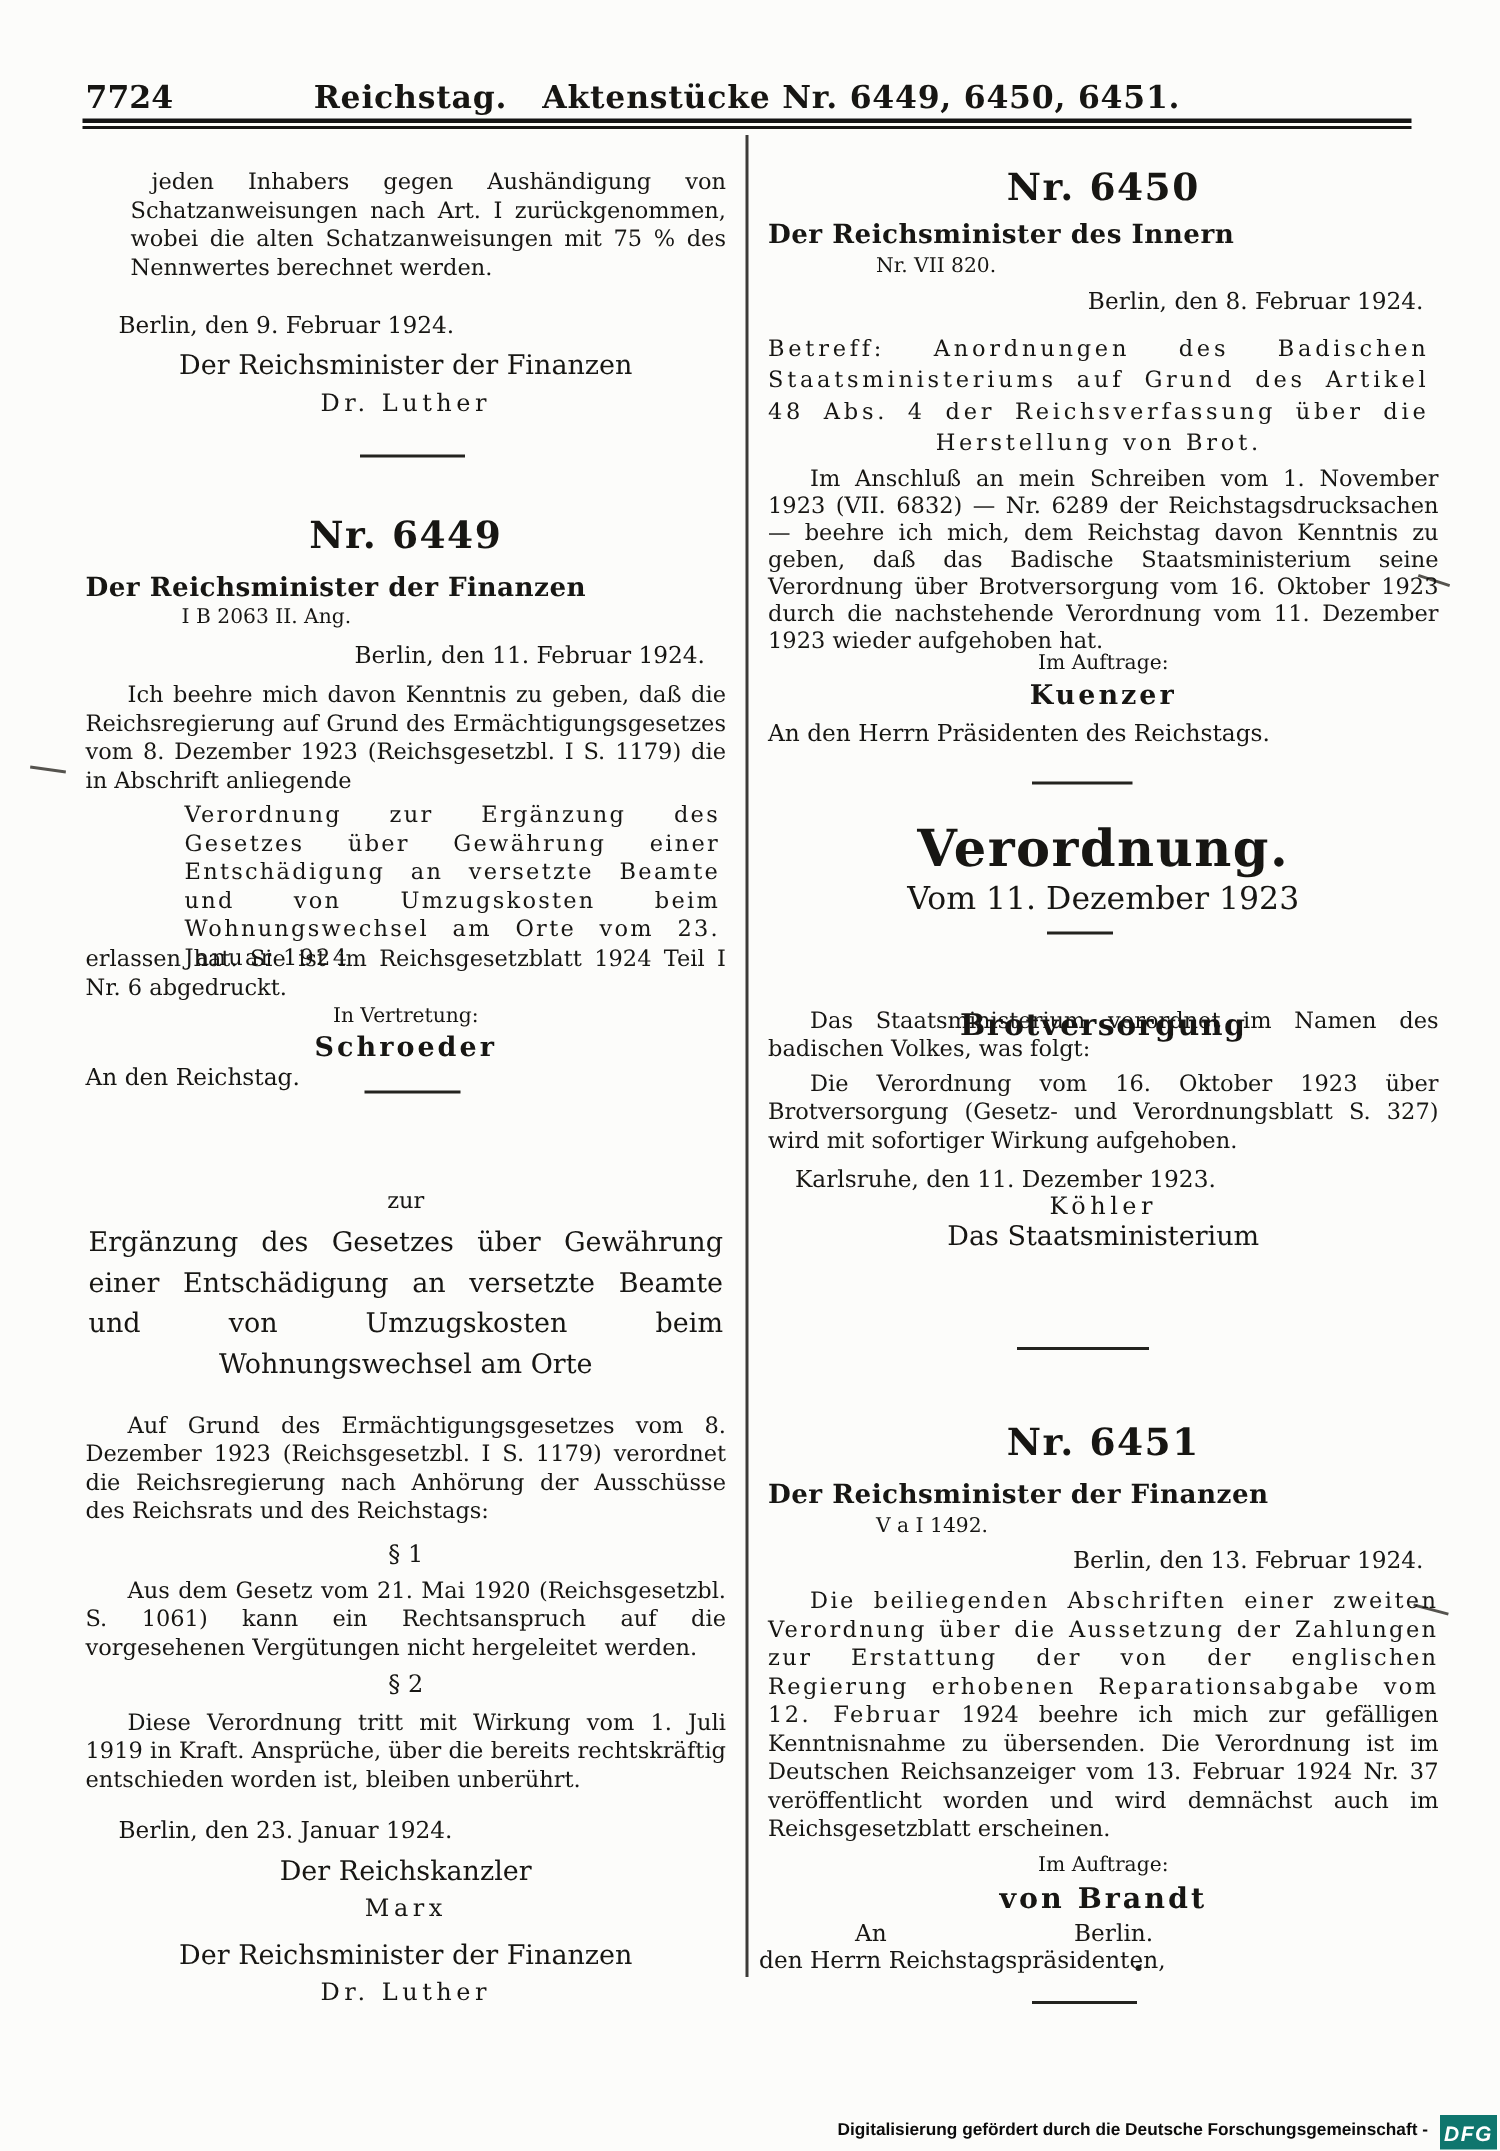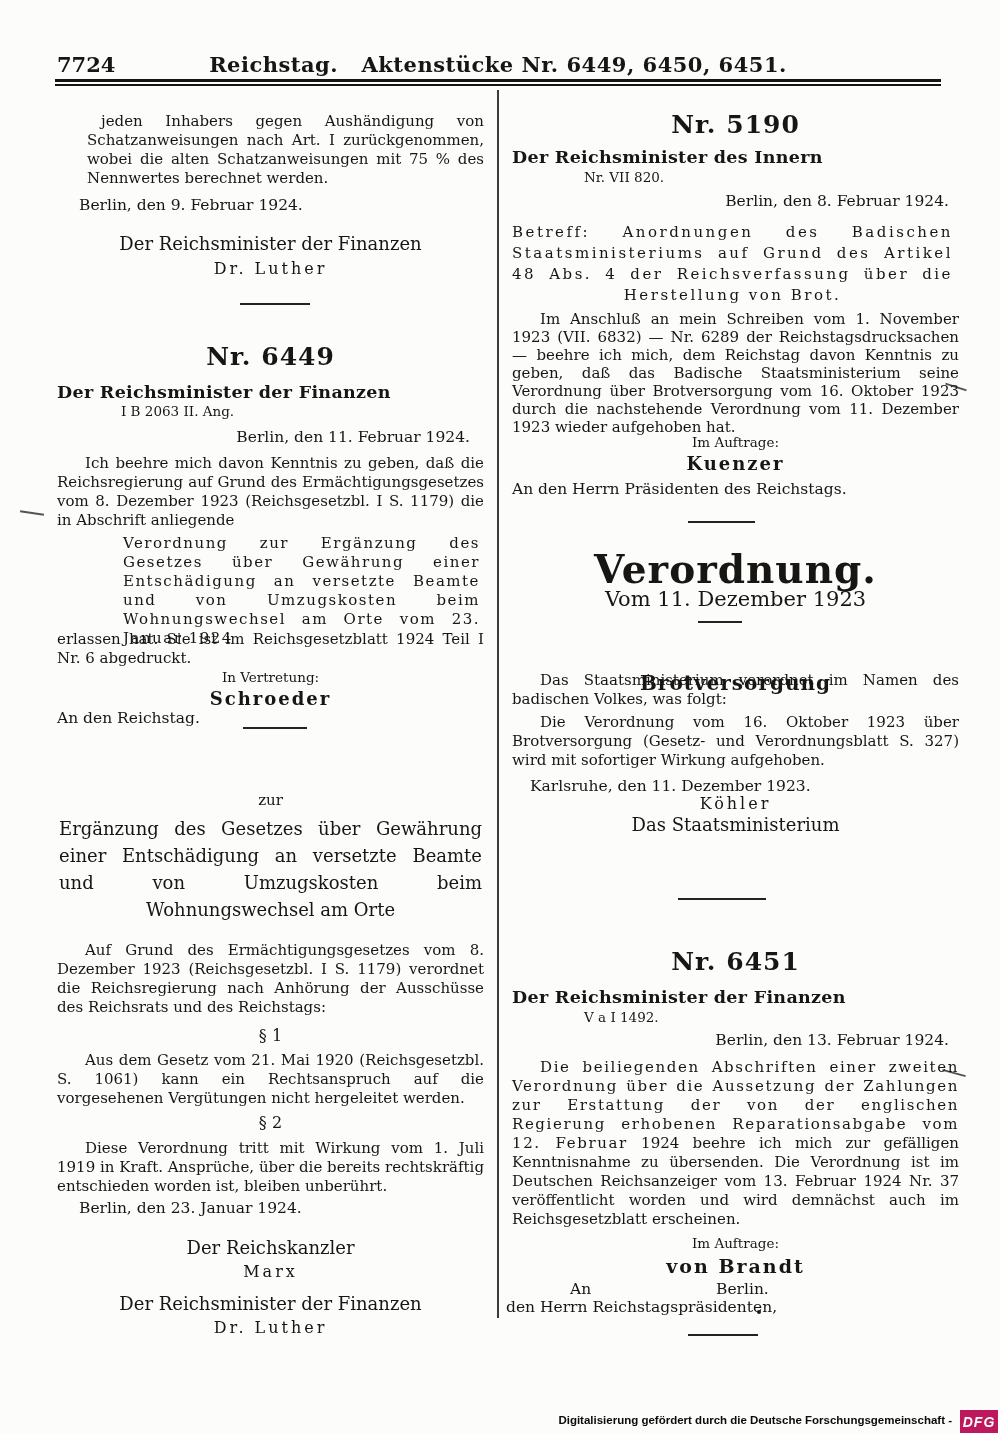--- a/index.html
+++ b/index.html
@@ -16,21 +16,21 @@
               border-top:3px solid #141414; border-bottom:2px solid #141414; }
   .col-divider { position:absolute; left:497px; top:90px; width:2px; height:1228px; background:#3c3b38; }
   .col { position:absolute; top:0; height:1434px; }
   #colL { left:57px;  width:427px; }
   #colR { left:512px; width:447px; }
 
   .bt { font-size:15px; line-height:19px; text-align:justify; }
   .indent { text-indent:28px; }
   .cont { padding-left:30px; text-indent:14px; }
   .date { font-size:15.5px; }
-  .pl { padding-left:22px; }
+  .pl { padding-left:22px;margin-top:12px; }
   .right { text-align:right; }
   .nr { font-size:25px; font-weight:bold; text-align:center; letter-spacing:1px; }
   .sender { font-size:17.5px; font-weight:bold; letter-spacing:0.3px; }
   .ref { font-size:13.5px; }
   .sig-office { font-size:18px; text-align:center; }
   .sig-name { font-size:16px; text-align:center; letter-spacing:3px; }
   .bold-name { font-size:18px; font-weight:bold; text-align:center; letter-spacing:2px; }
   .lbl { font-size:13.5px; text-align:center; }
   .big { font-size:36px; font-weight:bold; text-align:center; letter-spacing:1px; }
   .zur { font-size:15px; text-align:center; }
@@ -39,21 +39,21 @@
   .subject { font-size:20px; font-weight:bold; text-align:center; letter-spacing:1px; }
   .sect { font-size:16px; text-align:center; }
   .quoted { letter-spacing:1.5px; }
   .betreff { letter-spacing:2.5px; line-height:21px; text-align:justify; text-align-last:center; font-size:15px; }
   .sperr { letter-spacing:1.6px; }
   .mini-rule { position:absolute; height:2px; background:#24231f; }
   .dot { position:absolute; width:4px; height:4px; border-radius:50%; background:#1d1c19; }
   .art { position:absolute; height:2px; background:#55534e; }
   .credit { position:absolute; top:1414px; right:48px;
             font-family:"Liberation Sans",sans-serif; font-size:11.5px; font-weight:bold; color:#0b0b0b; }
-  .dfg { position:absolute; left:960px; top:1410px; width:38px; height:23px; background:#be185d;
+  .dfg { position:absolute; left:960px; top:1410px; width:38px; height:23px; background:#0f766e;
          color:#ffffff; font-family:"Liberation Sans",sans-serif; font-weight:bold; font-style:italic;
          font-size:14px; letter-spacing:1px; display:flex; align-items:center; justify-content:center; }
 </style>
 </head>
 <body>
 
 <div class="page">
 
   <div class="pagenum">7724</div>
   <div class="hdr-title">Reichstag.   Aktenstücke Nr. 6449, 6450, 6451.</div>
@@ -91,32 +91,32 @@
     <div class="blk sect" style="top:1113px;">§ 2</div>
     <div class="blk bt indent" style="top:1139px;">Diese Verordnung tritt mit Wirkung vom 1. Juli 1919 in Kraft.  Ansprüche, über die bereits rechtskräftig entschieden worden ist, bleiben unberührt.</div>
     <div class="blk date pl" style="top:1199px;">Berlin, den 23. Januar 1924.</div>
     <div class="blk sig-office" style="top:1237px;">Der Reichskanzler</div>
     <div class="blk sig-name" style="top:1262px;">Marx</div>
     <div class="blk sig-office" style="top:1293px;">Der Reichsminister der Finanzen</div>
     <div class="blk sig-name" style="top:1318px;">Dr. Luther</div>
   </div>
 
   <div class="col" id="colR">
-    <div class="blk nr" style="top:110px;">Nr. 5190</div>
+    <div class="blk nr" style="top:110px;">Nr. 6450</div>
     <div class="blk sender" style="top:147px;">Der Reichsminister des Innern</div>
     <div class="blk ref" style="top:169px;padding-left:72px;">Nr. VII  820.</div>
     <div class="blk date right" style="top:192px;padding-right:10px;">Berlin, den 8. Februar 1924.</div>
     <div class="blk betreff" style="top:222px;right:6px;"><span>Betreff: </span><span>Anordnungen des Badischen Staatsministeriums auf Grund des Artikel 48 Abs. 4 der Reichsverfassung über die Herstellung von Brot.</span></div>
     <div class="blk bt indent" style="top:310px;line-height:18px;">Im Anschluß an mein Schreiben vom 1. November 1923 (VII. 6832) — Nr. 6289 der Reichstagsdrucksachen — beehre ich mich, dem Reichstag davon Kenntnis zu geben, daß das Badische Staatsministerium seine Verordnung über Brotversorgung vom 16. Oktober 1923 durch die nachstehende Verordnung vom 11. Dezember 1923 wieder aufgehoben hat.</div>
     <div class="blk lbl" style="top:434px;">Im Auftrage:</div>
     <div class="blk bold-name" style="top:453px;">Kuenzer</div>
     <div class="blk date" style="top:480px;">An den Herrn Präsidenten des Reichstags.</div>
     <div class="mini-rule" style="top:521px;left:176px;width:67px;"></div>
 
-    <div class="blk big" style="top:546px;font-size:39px;text-align:center;">Verordnung.</div>
+    <div class="blk big" style="top:546px;font-size:34px;text-align:center;">Verordnung.</div>
     <div class="blk vomdate" style="top:587px;">Vom 11. Dezember 1923</div>
     <div class="mini-rule" style="top:621px;left:186px;width:44px;"></div>
     <div class="blk subject" style="top:640px;margin-top:31px;">Brotversorgung</div>
     <div class="blk bt indent" style="top:671px;">Das Staatsministerium verordnet im Namen des badischen Volkes, was folgt:</div>
     <div class="blk bt indent" style="top:713px;">Die Verordnung vom 16. Oktober 1923 über Brotversorgung (Gesetz- und Verordnungsblatt S. 327) wird mit sofortiger Wirkung aufgehoben.</div>
     <div class="blk date" style="top:777px;padding-left:18px;">Karlsruhe, den 11. Dezember 1923.</div>
     <div class="blk sig-office" style="top:814px;">Das Staatsministerium</div>
     <div class="blk sig-name" style="top:794px;">Köhler</div>
     <div class="mini-rule" style="top:898px;left:166px;width:88px;"></div>
 

